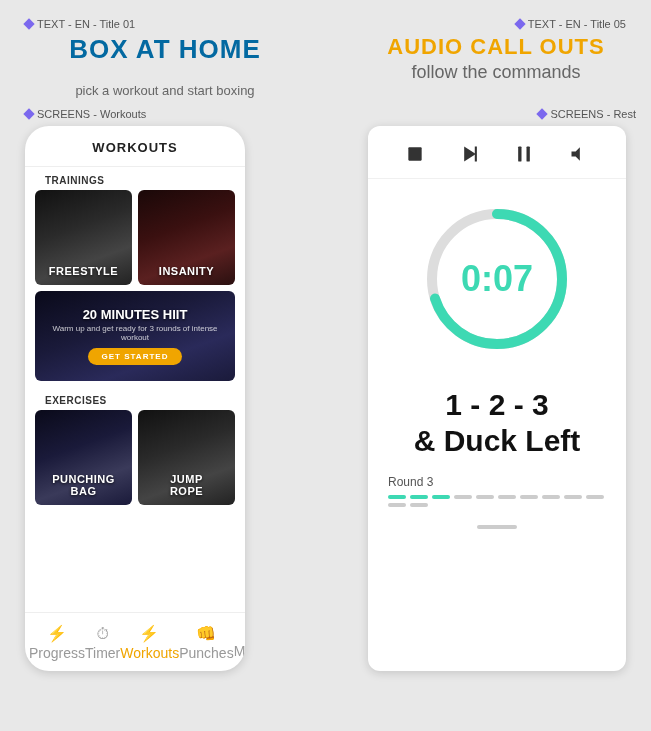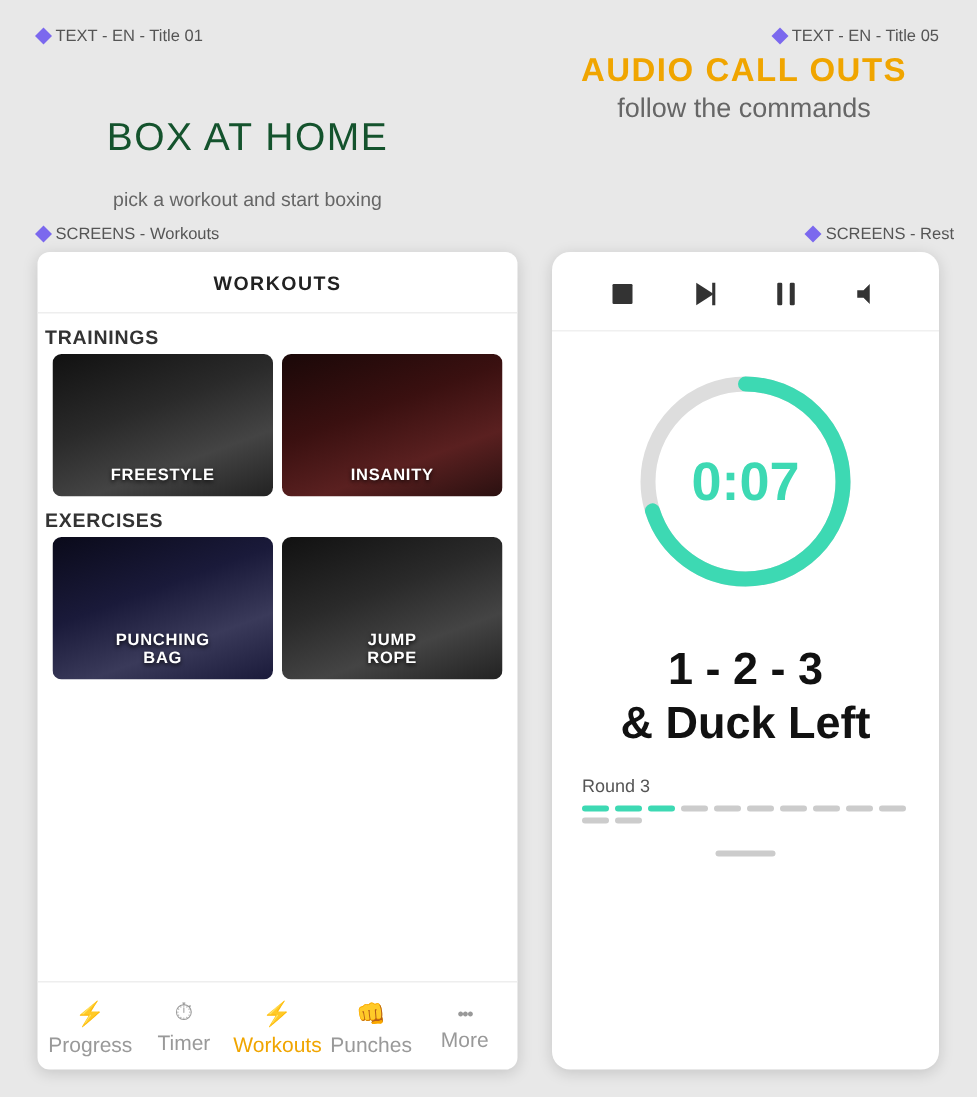--- a/index.html
+++ b/index.html
@@ -39,24 +39,23 @@
       padding: 4px 25px 0 25px;
       justify-content: space-between;
     }
 
     .app-title-left {
       text-align: center;
       width: 280px;
     }
     .app-title-left h1 {
       font-size: 26px;
-      font-weight: 400;
-      color: #14532d;
+      font-weight: 700;
+      color: #0369a1;
       letter-spacing: 1px;
-      margin-top: 42px;
     }
     .app-title-left p {
       font-size: 13px;
       color: #666;
       margin-top: 18px;
     }
 
     .app-title-right {
       text-align: center;
       width: 260px;
@@ -81,24 +80,24 @@
 
     .screens-row {
       display: flex;
       padding: 6px 25px 0 25px;
       gap: 20px;
       justify-content: space-between;
     }
 
     
     .phone-left {
-      width: 320px;
+      width: 220px;
       height: 545px;
       background: white;
-      border-radius: 8px;
+      border-radius: 24px;
       overflow: hidden;
       box-shadow: 0 2px 10px rgba(0,0,0,0.15);
       flex-shrink: 0;
     }
 
     .phone-header {
       padding: 12px 0 10px 0;
       text-align: center;
       border-bottom: 1px solid #eee;
     }
@@ -108,22 +107,22 @@
       letter-spacing: 1px;
       color: #222;
     }
 
     .phone-content {
       height: calc(100% - 100px);
       overflow: hidden;
     }
 
     .section-label {
-      padding: 8px 12px 4px 5px;
-      font-size: 13px;
+      padding: 8px 12px 4px 20px;
+      font-size: 10px;
       font-weight: 700;
       color: #333;
       letter-spacing: 0.5px;
     }
 
     .workout-grid {
       display: flex;
       gap: 6px;
       padding: 0 10px;
     }
@@ -385,20 +384,28 @@
 
             <div style="width:100%;height:100%;background:linear-gradient(160deg,#111 0%,#2a2a2a 40%,#444 70%,#222 100%);"></div>
           </div>
           <div class="thumb-label">FREESTYLE</div>
         </div>
         <div class="workout-thumb">
           <div class="thumb-bg-insanity">
             <div style="width:100%;height:100%;background:linear-gradient(160deg,#1a0808 0%,#3a1010 40%,#5a2020 70%,#2a1010 100%);"></div>
           </div>
           <div class="thumb-label">INSANITY</div>
+        </div>
+      </div>
+      <div class="featured-card">
+        <div style="width:100%;height:100%;background:linear-gradient(160deg,#0a0a1a 0%,#1a1a3a 40%,#2a2a5a 70%,#1a1a3a 100%);"></div>
+        <div class="featured-overlay">
+          <div class="featured-title">20 MINUTES HIIT</div>
+          <div class="featured-subtitle">Warm up and get ready for 3 rounds of intense workout</div>
+          <button class="featured-btn">GET STARTED</button>
         </div>
       </div>
       <div class="section-label">EXERCISES</div>
       <div class="workout-grid">
         <div class="workout-thumb">
           <div style="width:100%;height:100%;background:linear-gradient(160deg,#0a0a1a 0%,#1a1a3a 40%,#3a3a5a 70%,#1a1a3a 100%);"></div>
           <div class="thumb-label" style="white-space:pre-line;">PUNCHING
 BAG</div>
         </div>
         <div class="workout-thumb">

